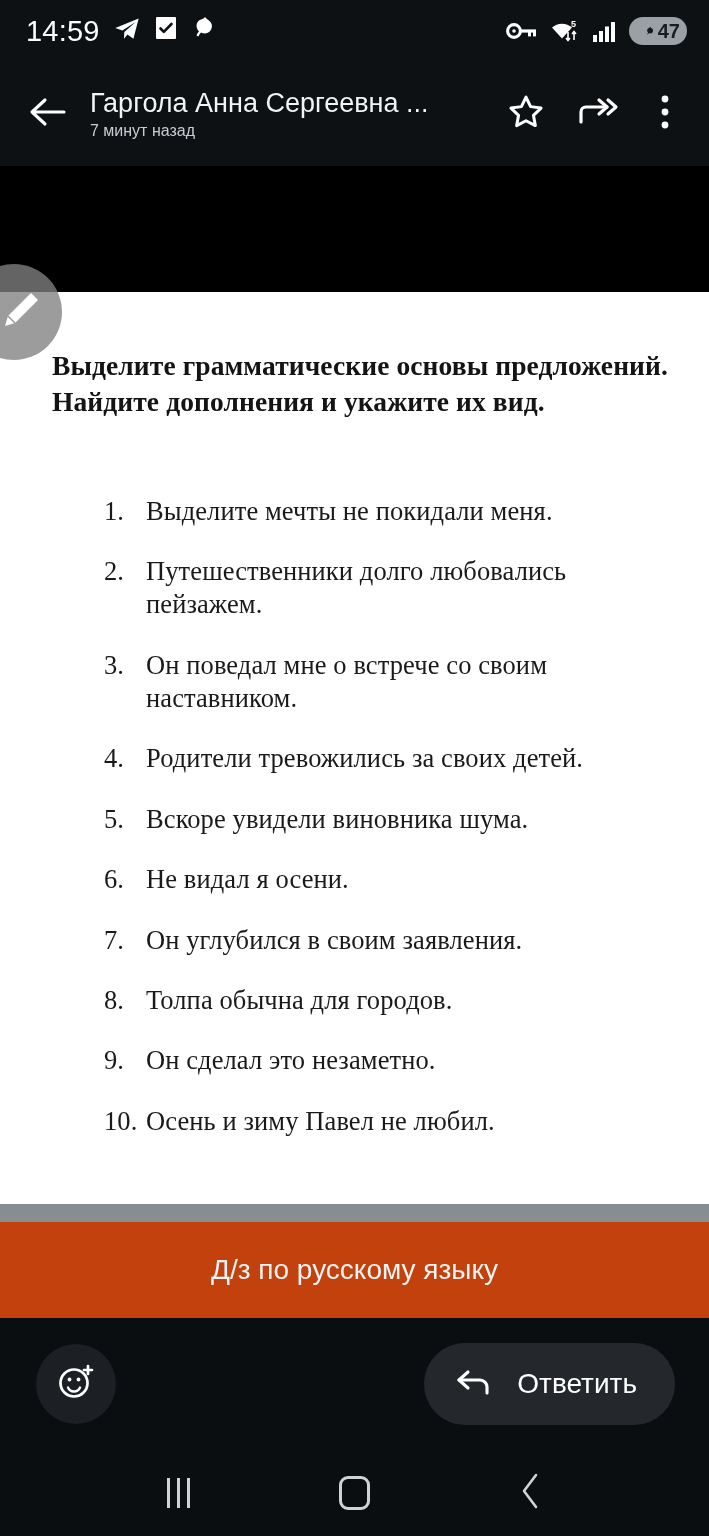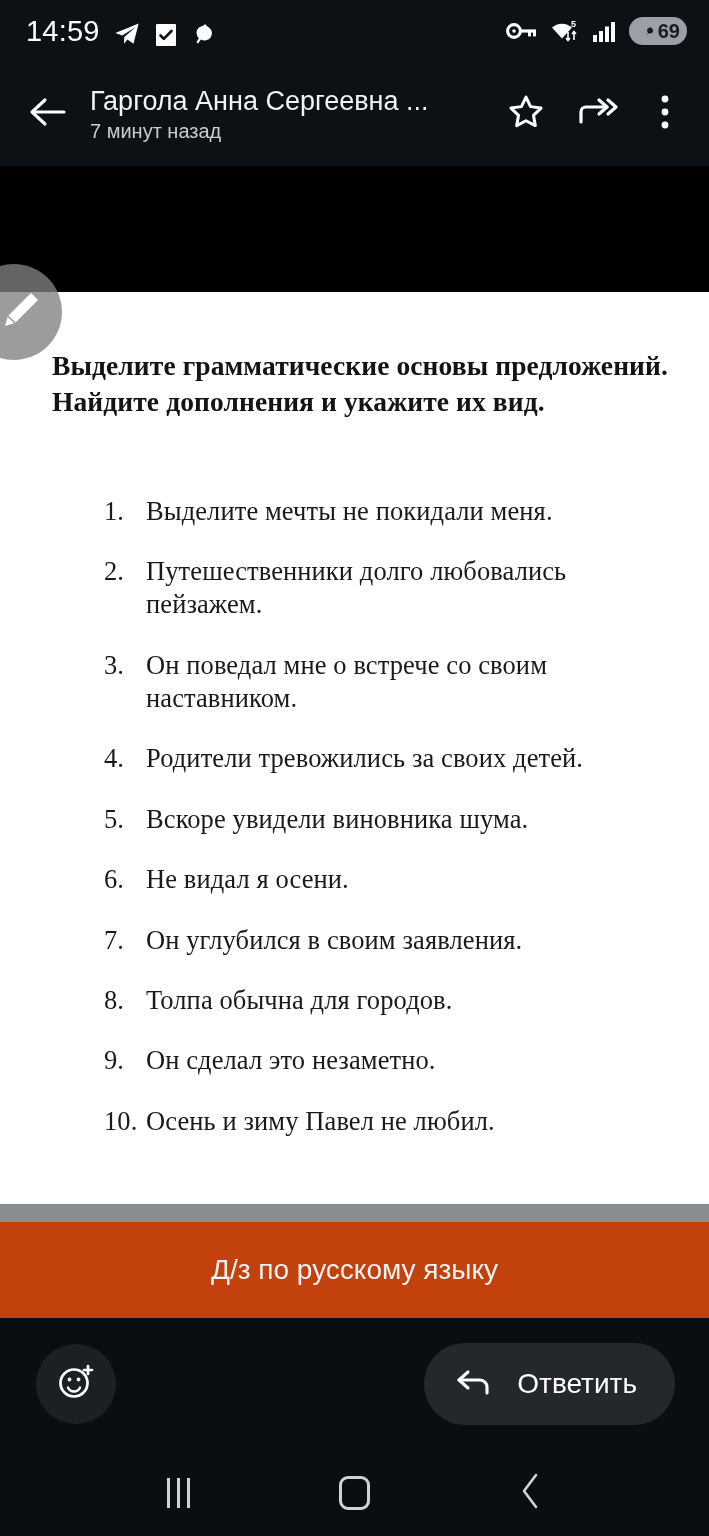--- a/index.html
+++ b/index.html
@@ -17,21 +17,21 @@
   }
 
   
   .status-bar {
     height:62px; flex:0 0 62px;
     display:flex; align-items:center; justify-content:space-between;
     padding:0 22px 0 26px;
     background:#0e1114;
     color:#ffffff;
   }
-  .status-left { display:flex; align-items:flex-end; gap:13px; }
+  .status-left { display:flex; align-items:flex-start; gap:13px; }
   .status-time { font-size:29px; font-weight:400; letter-spacing:0.2px; }
   .status-right { display:flex; align-items:center; gap:11px; }
   .sb-icon { display:flex; align-items:center; }
 
   .battery-pill {
     display:flex; align-items:center; gap:2px;
     background:#9aa0a6;
     border-radius:14px;
     height:28px; padding:0 7px 0 3px;
     color:#14181c; font-size:20px; font-weight:600;
@@ -61,21 +61,21 @@
     flex:1 1 auto; min-width:0;
     margin-left:10px;
     display:flex; flex-direction:column; justify-content:flex-start;
     gap:3px;
   }
   .appbar-title {
     color:#f1f3f4; font-size:27px; font-weight:400;
     white-space:nowrap; overflow:hidden; text-overflow:ellipsis;
   }
   .appbar-subtitle {
-    color:#c8ccd0; font-size:20px; font-weight:400;
+    color:#c8ccd0; font-size:16px; font-weight:400;
   }
   .appbar-action {
     width:58px; height:58px; flex:0 0 58px;
     display:flex; align-items:center; justify-content:center;
     cursor:pointer;
   }
   .appbar-action.forward { margin-left:10px; }
   .appbar-action.more { width:44px; flex:0 0 44px; margin-left:12px; }
 
   
@@ -254,21 +254,21 @@
           <rect x="7" y="12" width="4" height="11" fill="#ffffff"></rect>
           <rect x="13" y="7.5" width="4" height="15.5" fill="#ffffff"></rect>
           <rect x="19" y="3" width="4" height="20" fill="#ffffff"></rect>
         </svg>
       </span>
       <span class="battery-pill">
         <span class="battery-fill" style="width: 47%;"></span>
         <svg width="22" height="20" viewBox="0 0 22 20">
             <path d="M11 2c-1.2 1.9-4 1.5-5.5 3.6C3.6 8 4.3 11.5 6.3 13.4c-.8.8-1.5 1.9-1.9 3l1.6.8c.5-1.3 1.2-2.3 2-3 2.4 1.4 5.5.8 7.2-1.4 1.9-2.3 1.6-5.6-.2-7.3C13.4 4.1 12.2 3.5 11 2z" fill="#17191c"></path>
           </svg>
-        <span class="battery-num">69</span>
+        <span class="battery-num">47</span>
       </span>
     </div>
   </div>
 
   <div class="app-bar">
     <div class="appbar-back">
       <span>
         <svg width="38" height="34" viewBox="0 0 38 34">
             <path d="M16 5 L3 17 L16 29 M3 17 H35" stroke="#ffffff" stroke-width="3.1" fill="none" stroke-linecap="round" stroke-linejoin="round"></path>
           </svg>

